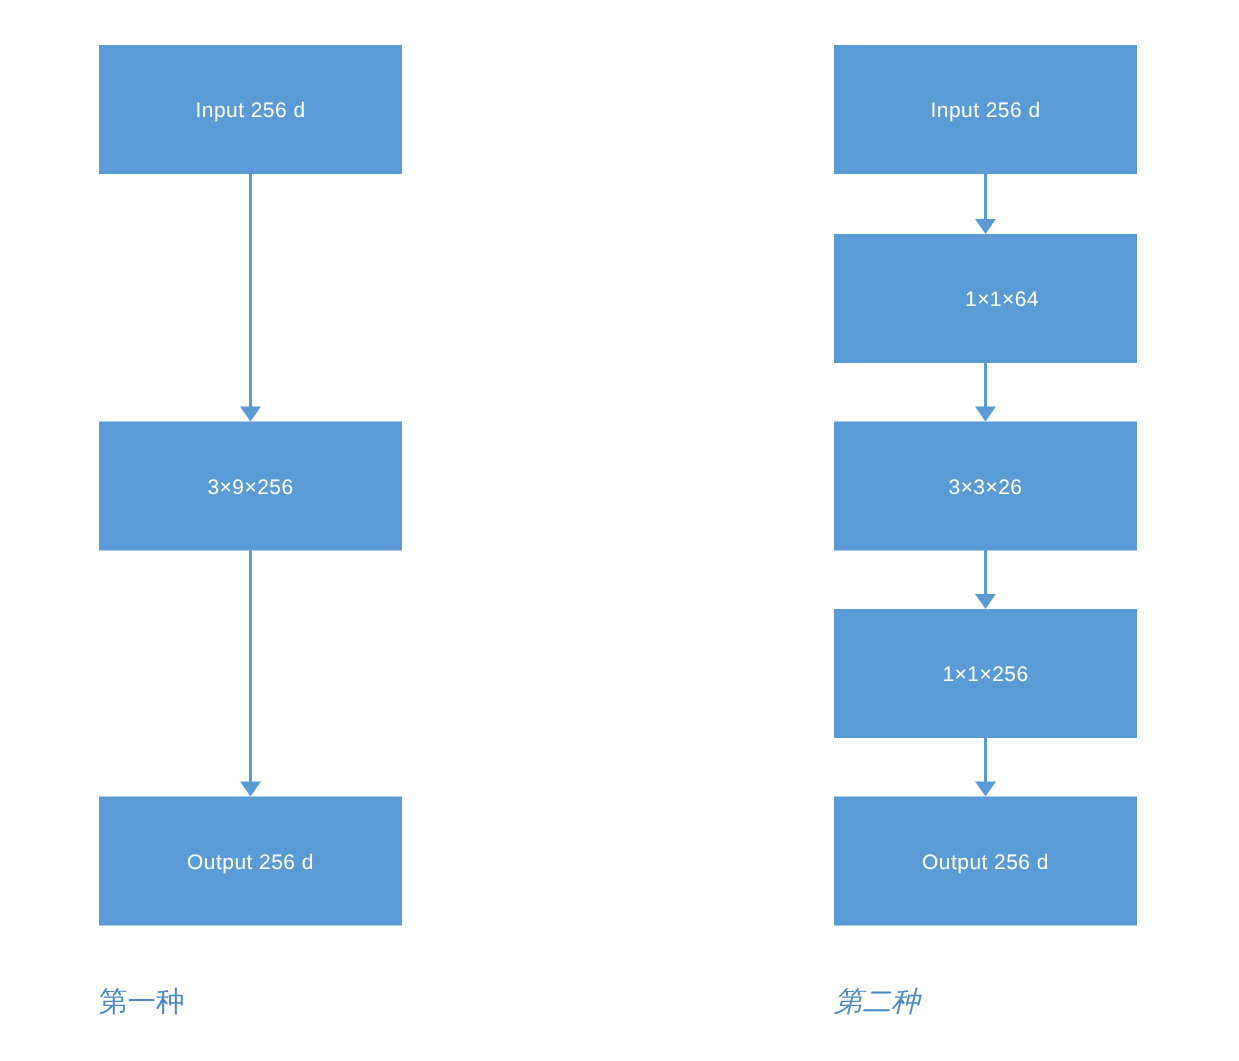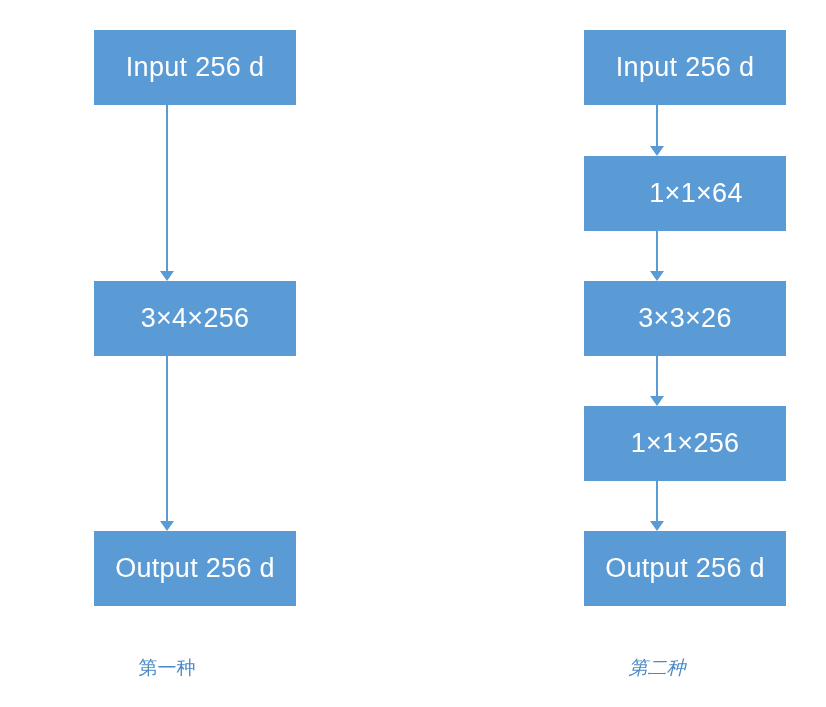--- a/index.html
+++ b/index.html
@@ -8,27 +8,26 @@
     --arrow:#5b9bd5;
     --caption:#4a89c7;
     --bg:#ffffff;
   }
   *{margin:0;padding:0;box-sizing:border-box;}
   html,body{width:826px;height:707px;background:var(--bg);overflow:hidden;}
   body{font-family:"Liberation Sans","DejaVu Sans",sans-serif;position:relative;}
   .canvas{position:absolute;left:0;top:0;width:826px;height:707px;}
   .node{
     position:absolute;
-    width:202px;height:75px;
+    width:202px;height:86px;
     background:var(--box);
     color:var(--boxText);
     display:flex;align-items:center;justify-content:center;
-    font-size:27px;
+    font-size:14px;
     letter-spacing:0.3px;
-    margin-left:28px;
   }
   
   .c1{left:66px;}
   .c2{left:556px;}
   .y-row1{top:30px;}
   .y-row2l{top:281px;}
   .y-row3l{top:531px;}
   .y-row2r{top:156px;padding-left:22px;}
   .y-row3r{top:281px;}
   .y-row4r{top:406px;}
@@ -51,39 +50,39 @@
   .ax2{left:650px;}
   .a-l1{top:97px;height:184px;}
   .a-l2{top:348px;height:183px;}
   .a-r1{top:97px;height:59px;}
   .a-r2{top:223px;height:58px;}
   .a-r3{top:348px;height:58px;}
   .a-r4{top:473px;height:58px;}
   
   .caption{
     position:absolute;top:655px;width:202px;
-    text-align:center;color:var(--caption);
+    color:var(--caption);
     font-size:19px;
   }
   .cap1{left:66px;}
   .cap2{left:556px;font-style:italic;}
 </style>
 </head>
 <body>
 
 <div class="canvas">
 
   <div class="node c1 y-row1">Input 256 d</div>
 
   <div class="arrow ax1 a-l1">
     <div class="line"></div>
     <div class="head"></div>
   </div>
 
-  <div class="node c1 y-row2l">3×4×256</div>
+  <div class="node c1 y-row2l">3×9×256</div>
 
   <div class="arrow ax1 a-l2">
     <div class="line"></div>
     <div class="head"></div>
   </div>
 
   <div class="node c1 y-row3l">Output 256 d</div>
 
   <div class="caption cap1">第一种</div>
 

